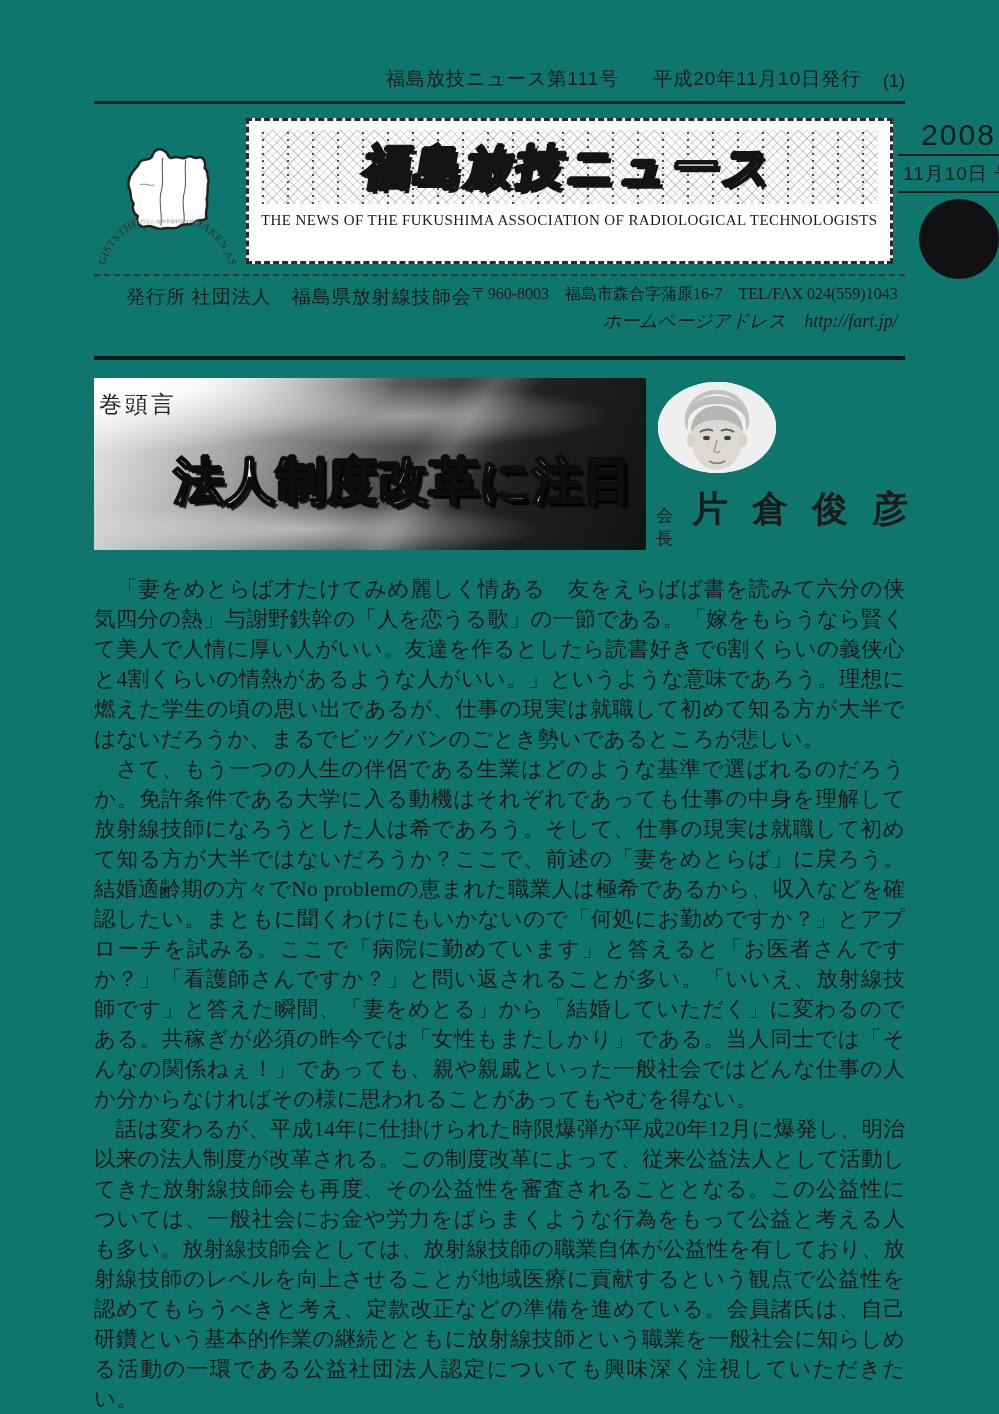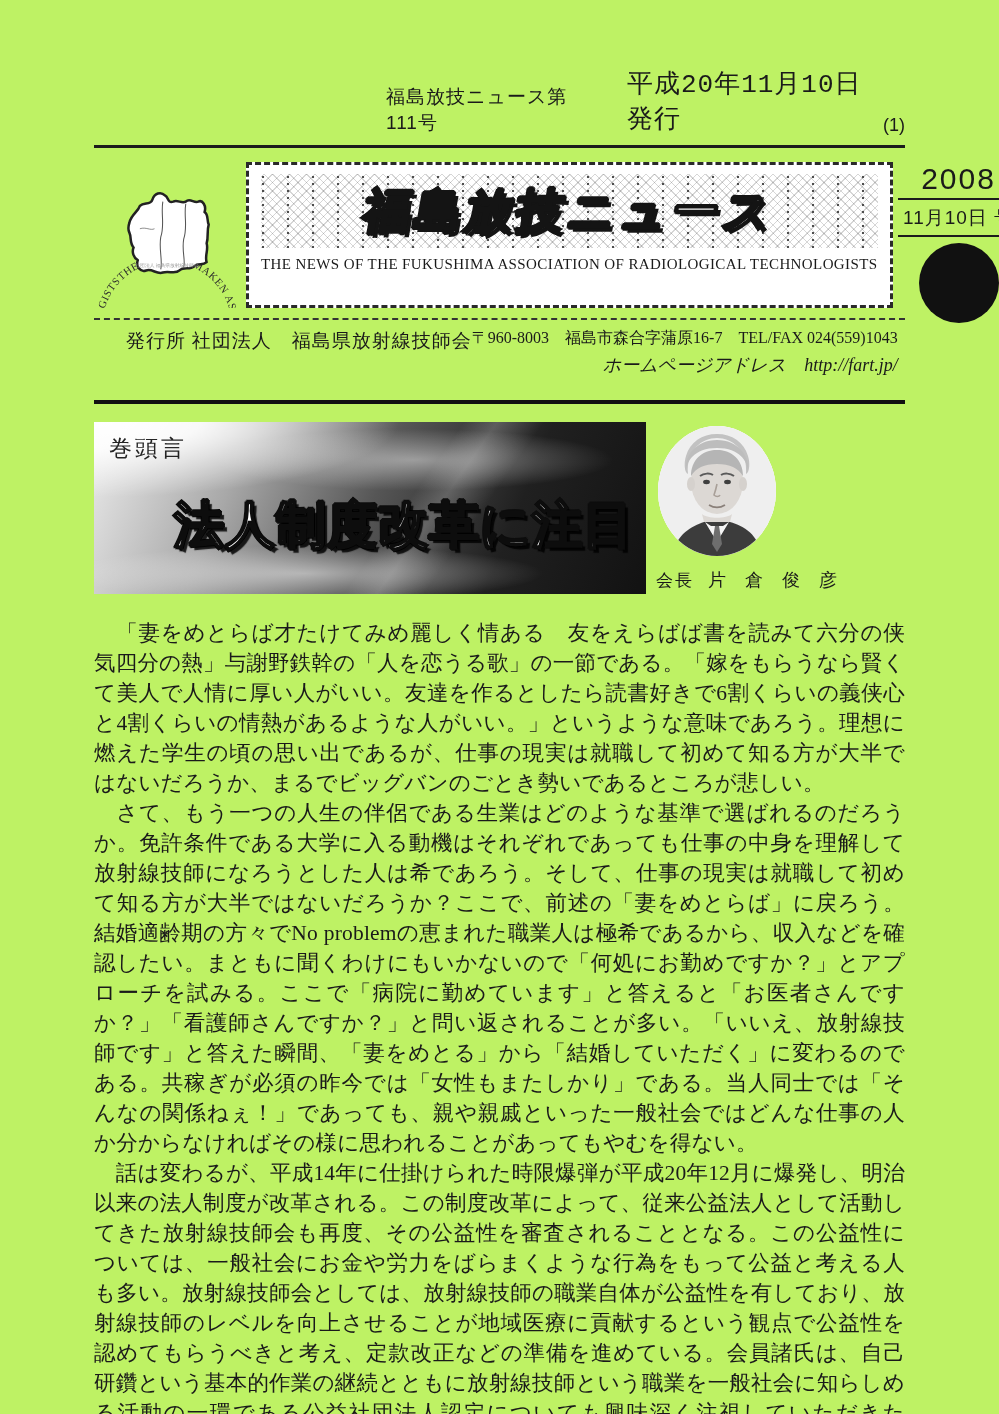--- a/index.html
+++ b/index.html
@@ -1,28 +1,28 @@
 <!DOCTYPE html>
 <html lang="ja"><head>
 <meta charset="utf-8">
 <style>
   * { margin:0; padding:0; box-sizing:border-box; }
   body {
     width:999px; height:1414px; background:#f6f6f4;
     font-family:"Liberation Serif","DejaVu Serif",serif;
     color:#1a1a1a;
   }
-  .page { width:999px; height:1414px; background:#bef264; overflow:hidden; }
+  .page { width:999px; height:1414px; background:#0f766e; overflow:hidden; }
   .content { width:811px; margin:0 auto; padding-top:66px; }
   .gothic { font-family:"Liberation Sans","DejaVu Sans",sans-serif; }
 
   
   .top-header { display:flex; align-items:flex-end; padding-bottom:9px; border-bottom:3px solid #1c1c1c; }
   .th-no   { margin-left:292px; font-size:19px; letter-spacing:1px; }
-  .th-date { margin-left:34px;  font-size:26px; letter-spacing:1px;font-family:Liberation Mono, monospace; }
+  .th-date { margin-left:34px;  font-size:19px; letter-spacing:1px; }
   .th-page { margin-left:auto;  font-size:18px; }
 
   
   .masthead { display:flex; margin-top:14px; height:146px; }
   .seal { width:146px; height:146px; flex:0 0 auto; }
   .mast-box { flex:1 1 auto; margin-left:6px; border:3px dashed #2a2a2a; padding:9px 12px 6px; background:#fff; }
   .pattern-band {
     height:74px; display:flex; align-items:center; justify-content:center;
     background-color:#fff;
     background-image:
@@ -60,38 +60,38 @@
   .feature { display:flex; margin-top:18px; height:172px; }
   .banner {
     width:552px; height:172px; position:relative; flex:0 0 auto;
     background:
       radial-gradient(120% 95% at 0% 0%, rgba(255,255,255,1) 0%, rgba(255,255,255,0.9) 16%, rgba(255,255,255,0) 46%),
       radial-gradient(60% 30% at 58% 22%, rgba(255,255,255,0.45) 0%, rgba(255,255,255,0) 60%),
       radial-gradient(70% 26% at 38% 88%, rgba(255,255,255,0.5) 0%, rgba(255,255,255,0) 62%),
       linear-gradient(125deg, rgba(255,255,255,0) 55%, rgba(255,255,255,0.2) 60%, rgba(255,255,255,0) 67%),
       linear-gradient(112deg, #ececec 0%, #a8a8a8 26%, #565656 50%, #202020 74%, #121212 100%);
   }
-  .kantogen { position:absolute; top:11px; left:15px; font-size:23px; letter-spacing:3px; color:#242424; font-weight:500; }
+  .kantogen { position:absolute; top:11px; left:5px; font-size:23px; letter-spacing:3px; color:#242424; font-weight:500; }
   .headline {
     position:absolute; left:80px; top:53px;
     font-weight:bold; font-size:50px; letter-spacing:1px; color:#ffffff; white-space:nowrap;
     -webkit-text-stroke:2px #0d0d0d;
     text-shadow:4px 4px 1px rgba(0,0,0,0.85), 2px 0 0 #0d0d0d, -2px 0 0 #0d0d0d, 0 2px 0 #0d0d0d, 0 -2px 0 #0d0d0d;
     margin-top:17px;
   }
   .author-col { flex:1 1 auto; display:flex; flex-direction:column; }
   .portrait {
     width:118px; height:130px; border-radius:50%; overflow:hidden; position:relative;
     background:#efefef; margin-top:4px; transform:translateX(12px);
     box-shadow:inset 0 0 16px 9px #ffffff;
   }
   .portrait svg { display:block; }
   .author-line { margin-top:12px; display:flex; align-items:baseline; transform:translateX(10px); }
   .author-title { font-size:17px; letter-spacing:2px; font-weight:500; }
-  .author-name  { font-size:18px; letter-spacing:7px; margin-left:14px; font-weight:400; white-space:nowrap; }
+  .author-name  { font-size:36px; letter-spacing:7px; margin-left:14px; font-weight:700; white-space:nowrap; }
 
   
   .article { margin-top:24px; font-size:21.5px; line-height:30px; text-align:justify; letter-spacing:0.2px; }
   .article p { margin:0; }
 </style>
 </head>
 <body>
 
 <div class="page">
   <div class="content">

